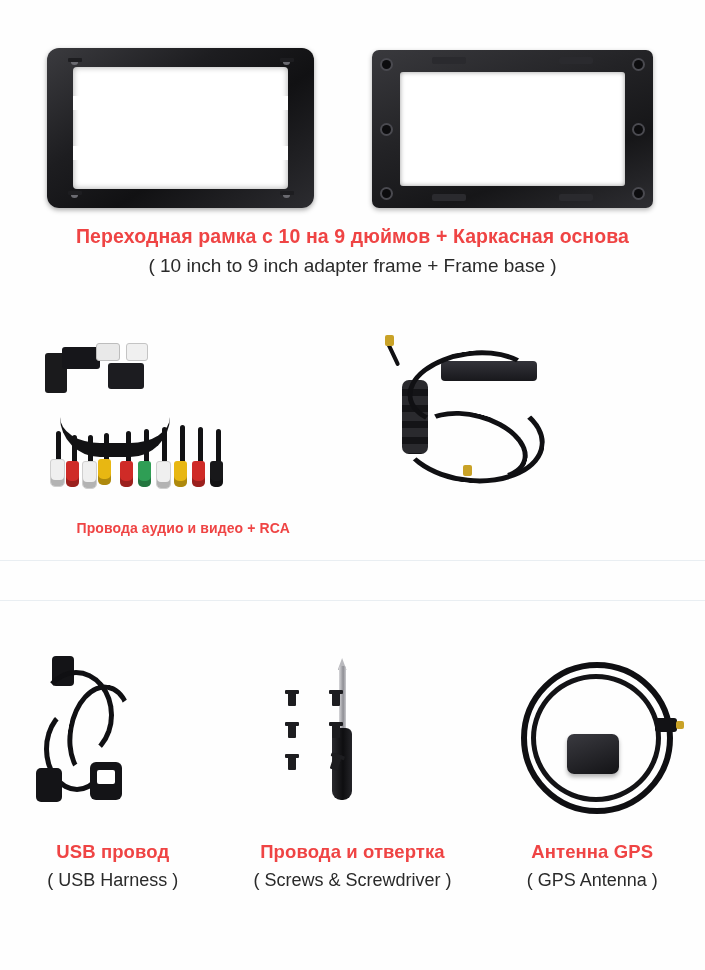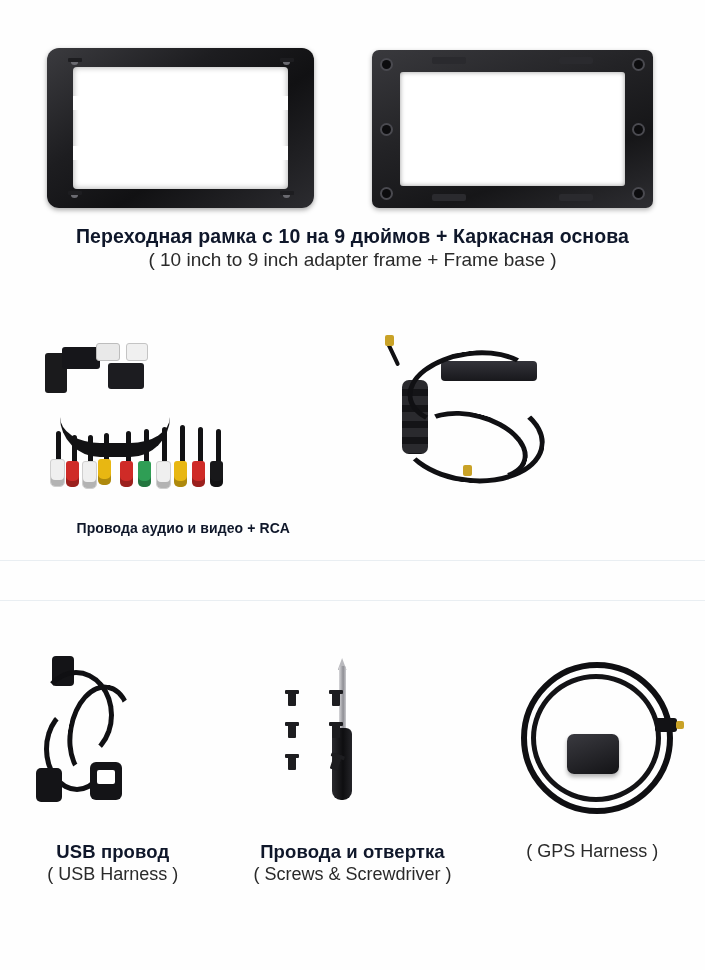--- a/index.html
+++ b/index.html
@@ -40,27 +40,28 @@
     box-sizing: border-box;
   }
 
   .caption-block {
     text-align: center;
   }
   .caption-ru {
     font-weight: bold;
     font-size: 19px;
     letter-spacing: 0.1px;
-    color: #0f172a;
+    color: #ef4444;
     line-height: 1.25;
   }
   .caption-en {
     font-size: 19px;
     color: #2a2a2a;
     line-height: 1.3;
+    margin-top: 6px;
     font-weight: 400;
   }
 
   
   .row1 {
     top: 18px;
     height: 300px;
   }
   .row1-images {
     position: relative;
@@ -529,20 +530,21 @@
       <div class="col" style="width:32%;">
         <div class="img-area">
           <div class="gps">
             <span class="ring"></span>
             <span class="ring2"></span>
             <span class="puck"></span>
             <span class="plug"></span>
           </div>
         </div>
         <div class="caption-block">
-          <div class="caption-en">( GPS Harness )</div>
+          <div class="caption-ru">Антенна GPS</div>
+          <div class="caption-en">( GPS Antenna )</div>
         </div>
       </div>
 
     </div>
   </div>
 
 </div>
 
 </body></html>

